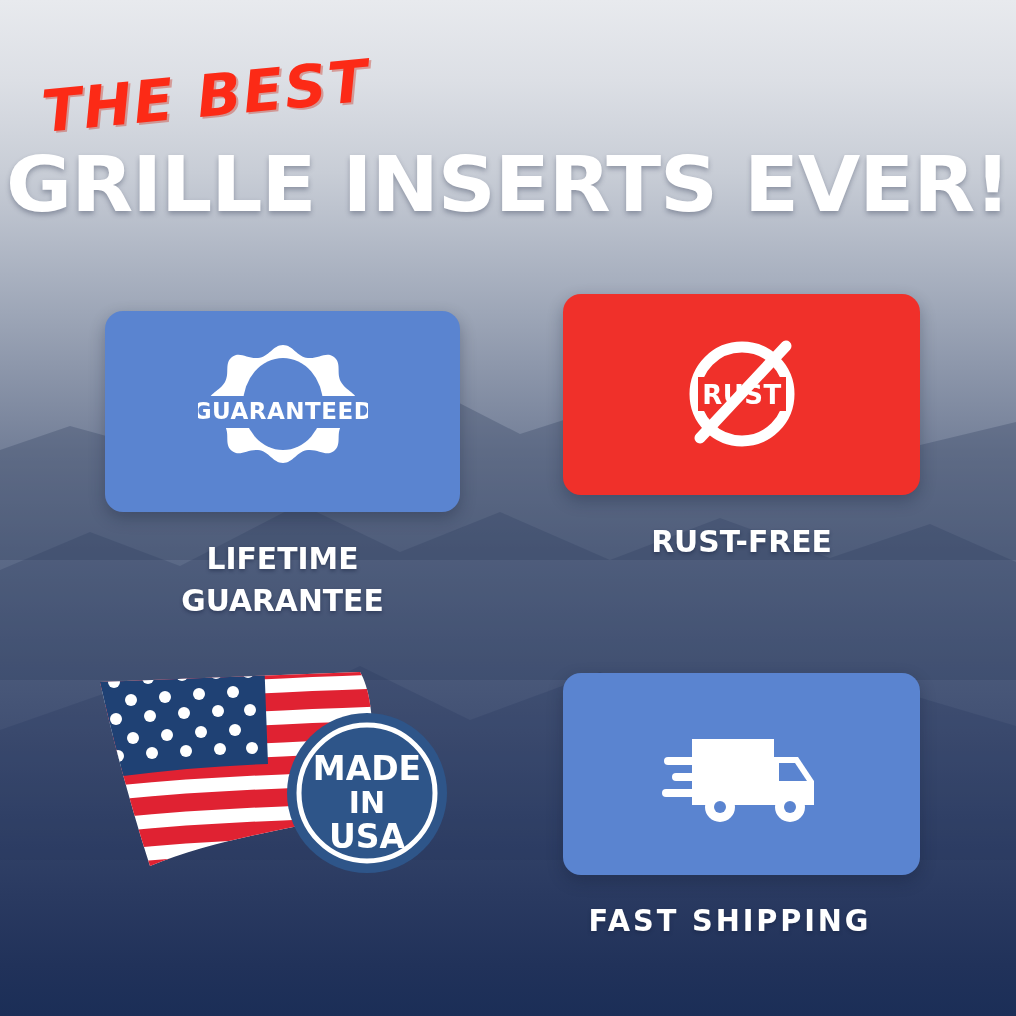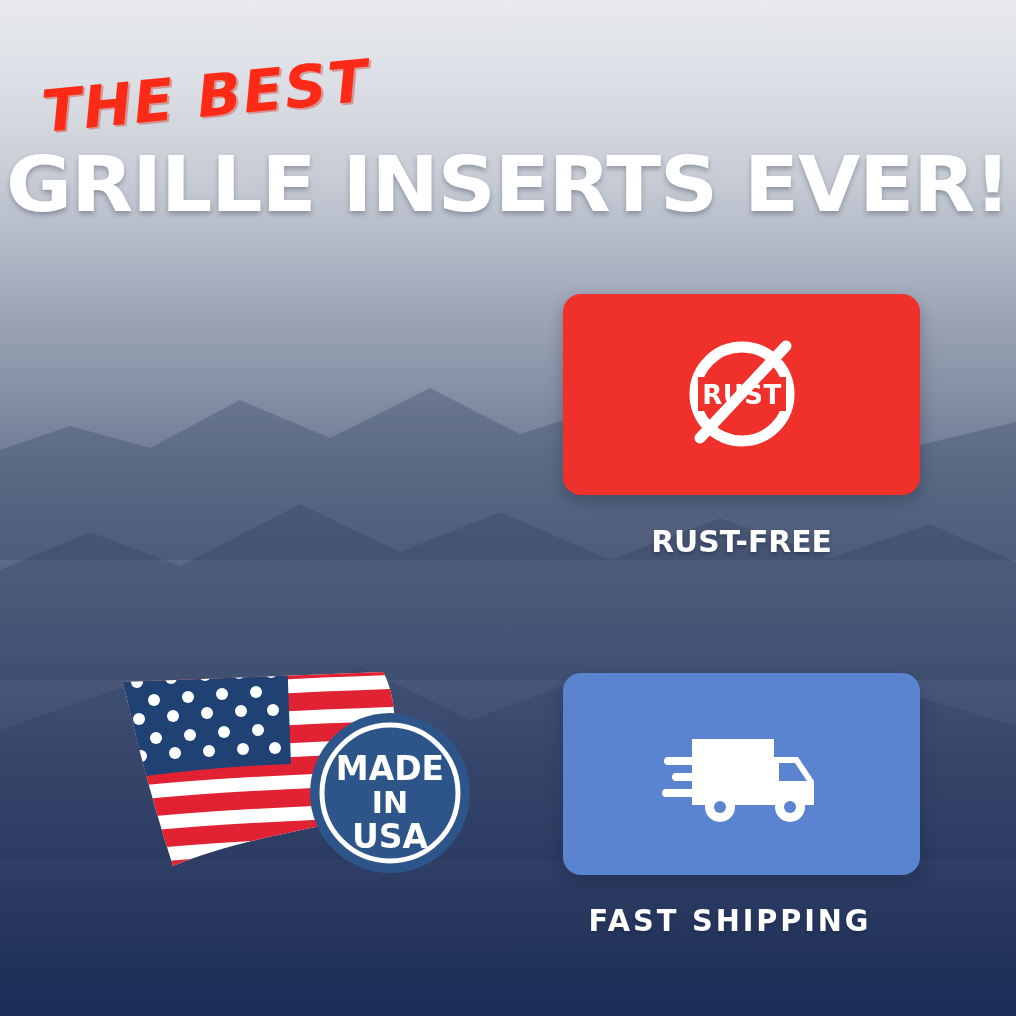--- a/index.html
+++ b/index.html
@@ -109,21 +109,21 @@
     font-size: 30px;
   }
 
   
   #feat-guarantee { left: 105px; top: 311px; width: 355px; }
   #feat-guarantee .tile { width: 355px; height: 201px; }
 
   #feat-rust { left: 563px; top: 294px; width: 357px; }
   #feat-rust .tile { width: 357px; height: 201px; }
 
-  #feat-usa { left: 115px; top: 660px; width: 370px; height: 225px; }
+  #feat-usa { left: 92px; top: 660px; width: 370px; height: 225px; }
 
   #feat-ship { left: 563px; top: 673px; width: 334px; }
   #feat-ship .tile { width: 357px; height: 202px; }
 
   
   .usa-art { position: relative; width: 370px; height: 215px; }
   .usa-art svg { position: absolute; left: 0; top: 0; }
 
   .seal-text {
     font-family: "DejaVu Sans", sans-serif;
@@ -150,20 +150,57 @@
     <svg viewBox="0 0 1016 300" preserveAspectRatio="none">
       <path d="M0,170 L120,128 L230,168 L360,106 L470,160 L600,112 L730,164 L860,120 L1016,166 L1016,300 L0,300 Z" fill="#22325a"></path>
     </svg>
   </div>
 
   <div class="headline-wrap">
     <div class="the-best">THE BEST</div>
     <div class="main-title">GRILLE INSERTS EVER!</div>
   </div>
 
+  <div class="feature" id="feat-guarantee">
+    <div class="tile tile-blue">
+      <svg width="170" height="150" viewBox="0 0 170 150">
+        <defs>
+          <mask id="bandmask">
+            <rect x="0" y="0" width="170" height="150" fill="#fff"></rect>
+            <rect x="0" y="59" width="170" height="32" fill="#000"></rect>
+          </mask>
+        </defs>
+        <g mask="url(#bandmask)">
+          <path d="M85,8
+                   C95,8 99,20 110,21
+                   C121,22 128,14 136,20
+                   C144,26 138,36 143,45
+                   C148,54 160,56 160,67
+                   C160,78 148,80 143,89
+                   C138,98 144,108 136,114
+                   C128,120 121,112 110,113
+                   C99,114 95,126 85,126
+                   C75,126 71,114 60,113
+                   C49,112 42,120 34,114
+                   C26,108 32,98 27,89
+                   C22,80 10,78 10,67
+                   C10,56 22,54 27,45
+                   C32,36 26,26 34,20
+                   C42,14 49,22 60,21
+                   C71,20 75,8 85,8 Z" fill="#ffffff"></path>
+          <ellipse cx="85" cy="67" rx="40" ry="46" fill="#5a84d0"></ellipse>
+        </g>
+        <text x="85" y="82" text-anchor="middle" class="seal-text" font-size="23" style="letter-spacing:0.5px">GUARANTEED</text>
+      </svg>
+    </div>
+    <div class="caption">
+      <div>LIFETIME</div>
+      <div>GUARANTEE</div>
+    </div>
+  </div>
 
   <div class="feature" id="feat-rust">
     <div class="tile tile-red">
       <svg width="160" height="150" viewBox="0 0 160 150">
         <defs>
           <mask id="rustmask">
             <rect x="0" y="0" width="160" height="150" fill="#fff"></rect>
             <rect x="36" y="57" width="88" height="34" fill="#000"></rect>
           </mask>
         </defs>

